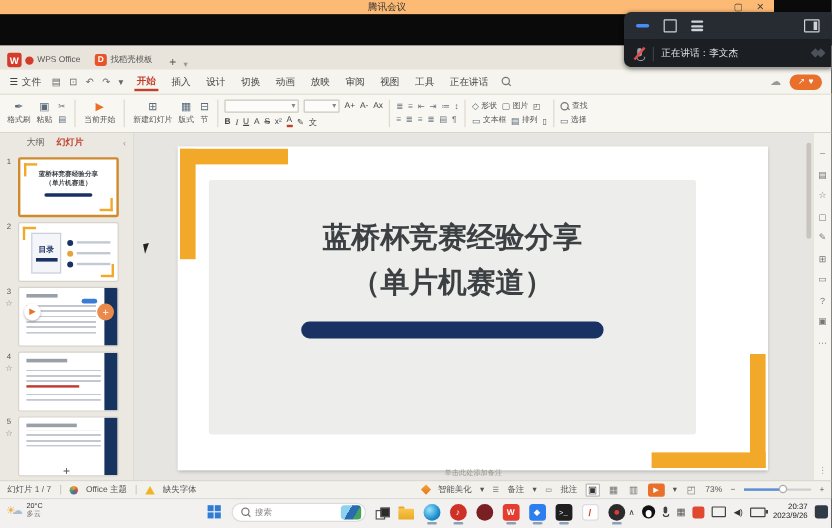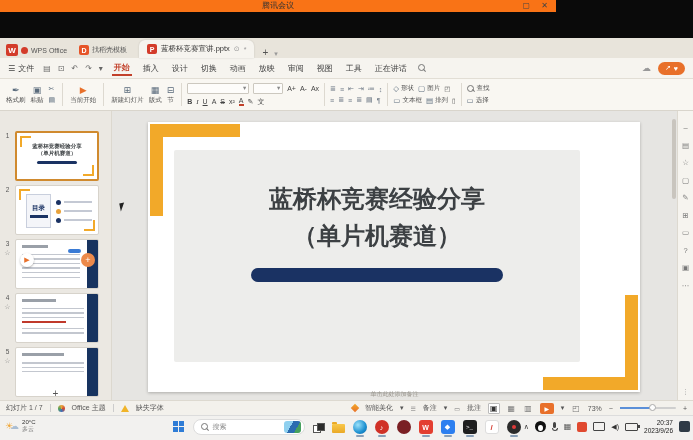--- a/index.html
+++ b/index.html
@@ -1,20 +1,20 @@
 <!DOCTYPE html>
 <html><head>
 <meta charset="utf-8">
 <style>
   html,body{margin:0;padding:0;background:#444;}
   .stage{position:relative;width:693px;height:440px;overflow:hidden;
          font-family:"Liberation Sans","DejaVu Sans",sans-serif;background:#0a0a0a;}
   .abs{position:absolute;}
   
-  .titlebar{left:0;top:0;width:556px;height:12px;background:#f97316;color:#333;}
+  .titlebar{left:0;top:0;width:645px;height:12px;background:#fdba74;color:#333;}
   .titlebar .t{position:absolute;left:0;right:0;top:0;text-align:center;font-size:8px;line-height:12px;}
   .win-ctl{position:absolute;top:1px;font-size:8px;color:#444;line-height:10px;}
   .letterbox{left:0;top:12px;width:693px;height:26px;background:#0a0a0a;}
   
   .mpanel{top:10px;right:0;width:173px;height:46px;border-radius:6px 0 0 6px;overflow:hidden;z-index:60;box-shadow:0 1px 4px rgba(0,0,0,.5);}
   .mrow1{height:23px;background:#272c33;display:flex;align-items:center;gap:12px;padding:0 10px;}
   .mdash{width:11px;height:3px;border-radius:2px;background:#4a8cf7;}
   .msq{width:9px;height:9px;border:1.5px solid #cfd3d8;border-radius:1px;}
   .mlist{width:10px;display:flex;flex-direction:column;gap:1.5px;}
   .mlist i{display:block;height:2px;background:#cfd3d8;border-radius:1px;}
@@ -186,38 +186,54 @@
 
 <div class="stage">
 
   <div class="abs titlebar">
     <div class="t">腾讯会议</div>
     <span class="win-ctl" style="right:26px;">▢</span>
     <span class="win-ctl" style="right:8px;">✕</span>
   </div>
   <div class="abs letterbox"></div>
 
+  <div class="abs mpanel">
+    <div class="mrow1">
+      <span class="mdash"></span>
+      <span class="msq"></span>
+      <span class="mlist">
+          <i></i>
+          <i></i>
+          <i></i>
+        </span>
+      <span class="mswitch"></span>
+    </div>
+    <div class="mrow2">
+      <span class="micwrap">
+        <i class="micbody"></i>
+          <i class="micbase"></i>
+          <i class="micslash"></i>
+      </span>
+      <span class="mdiv"></span>
+      <span>正在讲话：李文杰</span>
+      <span class="mdia">◆◆</span>
+    </div>
+  </div>
 
   <div class="abs wps">
 
     <div class="abs tabbar">
       <span class="wlogo">
         <span class="wbox">W</span>
         <span class="wdot"></span>
         <span class="tlabel">WPS Office</span>
       </span>
       <span class="dtab">
         <span class="dbox">D</span>
         <span class="tlabel">找稻壳模板</span>
-      </span>
-      <span class="doctab">
-        <span class="pbox">P</span>
-        <span class="docname">蓝桥杯竞赛宣讲.pptx</span>
-        <span class="gicon">⊙</span>
-        <span class="gicon">*</span>
       </span>
       <span class="newtab">+</span>
       <span class="gicon">▾</span>
     </div>
 
     <div class="abs menubar">
       <span class="filebtn">
         <span>☰</span>
         <span>文件</span>
       </span>
@@ -363,20 +379,25 @@
         <div class="rrow lblrow">
           <span class="ic">▭</span>
           <span>选择</span>
         </div>
       </div>
     </div>
 
     <div class="abs wbody">
 
       <div class="thumbs">
+        <div class="thead">
+          <span>大纲</span>
+          <span class="on">幻灯片</span>
+          <span class="coll">‹</span>
+        </div>
         <div class="tlist">
           <div class="trow">
             <span class="numcol">
                 <span>1</span>
               </span>
             <div class="card sel">
               <i class="br tl"></i>
                 <i class="br brr"></i>
               <div class="t1txt">
                 <div>蓝桥杯竞赛经验分享</div>

